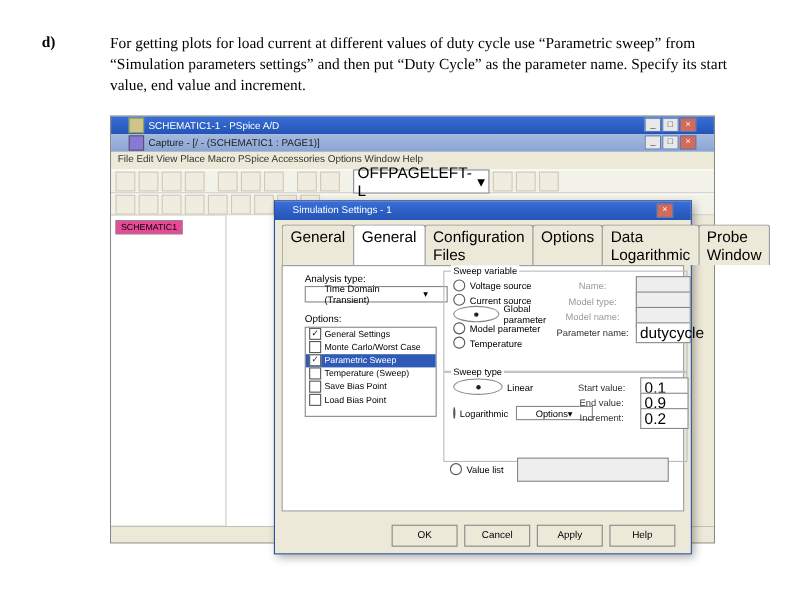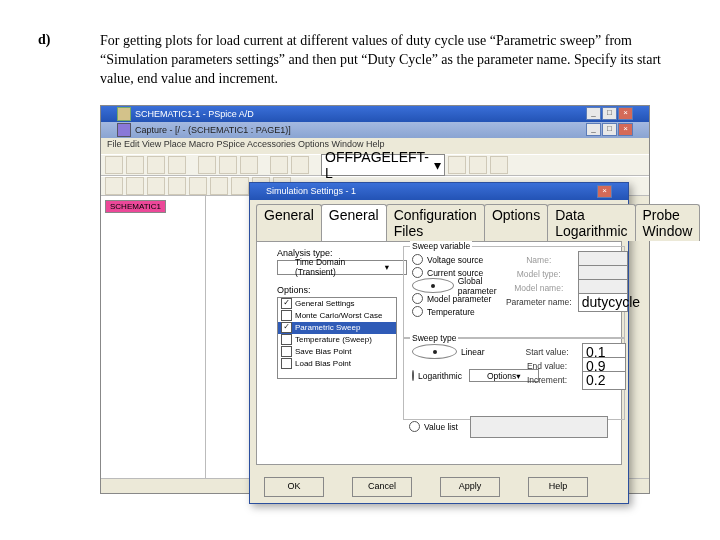--- a/index.html
+++ b/index.html
@@ -35,21 +35,21 @@
 .rdot{width:9px;height:9px;border:1px solid #555;border-radius:50%;background:#fff;display:flex;align-items:center;justify-content:center}
 .rdot.sel::after{content:"";width:4px;height:4px;background:#222;border-radius:50%}
 .cbox{width:9px;height:9px;border:1px solid #555;background:#fff;text-align:center;line-height:8px;font-size:8px}
 .sel{background:#fff;border:1px solid #888;height:13px;font-size:8.5px;display:flex;align-items:center;padding:0 17px}
 .listb{border:1px solid #888;background:#fff;width:118px;height:80px}
 .listb div{padding:0 3px;height:12px;display:flex;align-items:center;gap:3px;font-size:8px}
 .listb .hl{background:#2f5bb7;color:#fff}
 .fld{display:flex;align-items:center;gap:6px;margin:1px 0;font-size:8.5px;height:13px}
 .fld span{width:82px;color:#333;text-align:center}
 .fld .tinp{width:56px;height:11px}
-.btns{display:flex;justify-content:flex-start;gap:28px;padding:6px 14px}
+.btns{display:flex;justify-content:flex-end;gap:6px;padding:6px 14px}
 .btn{width:58px;height:18px;background:#ece9d8;border:1px solid #888;font-size:9px;text-align:center;line-height:16px}
 .spacer{width:6px}
 .side{width:26px;background:#ece9d8;border-left:1px solid #bbb}
 .sampletxt{position:absolute;right:6px;top:130px;font-size:7px;color:#333;text-align:left}
 </style>
 </head>
 <body>
 
 <div class="page">
   <div class="label">d)</div>

